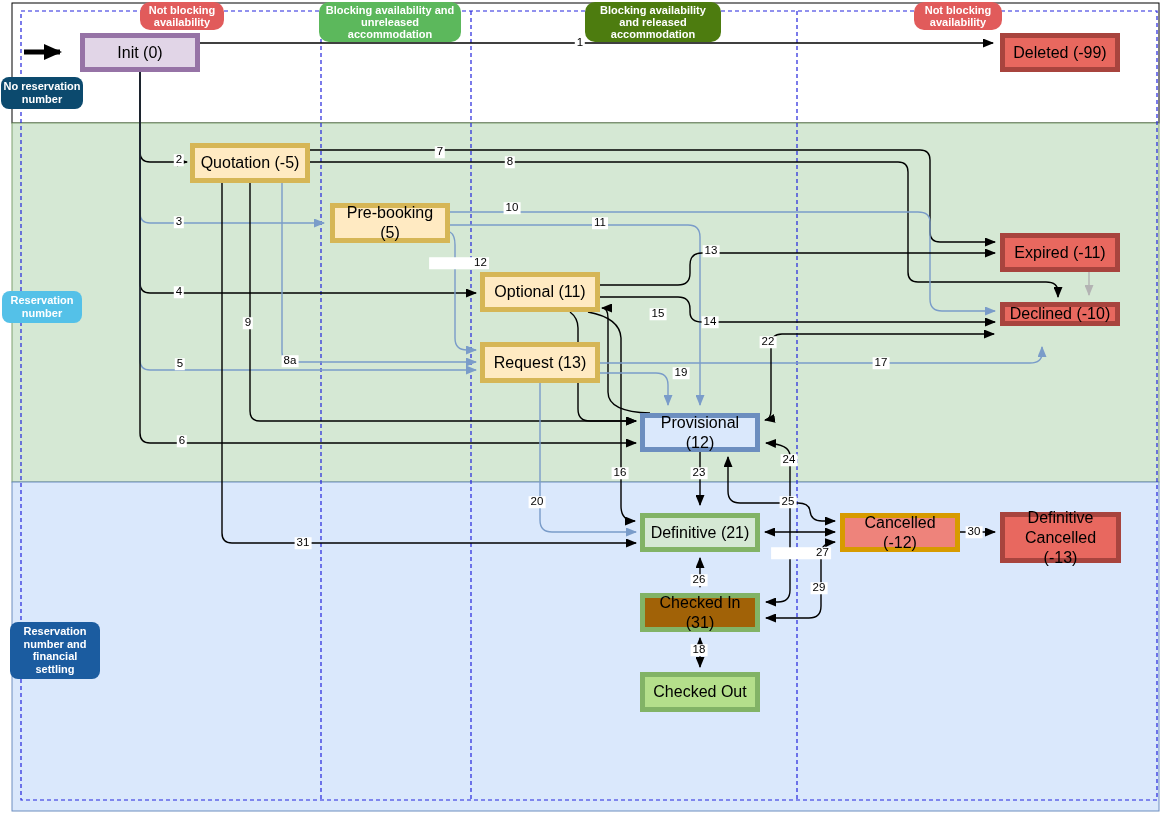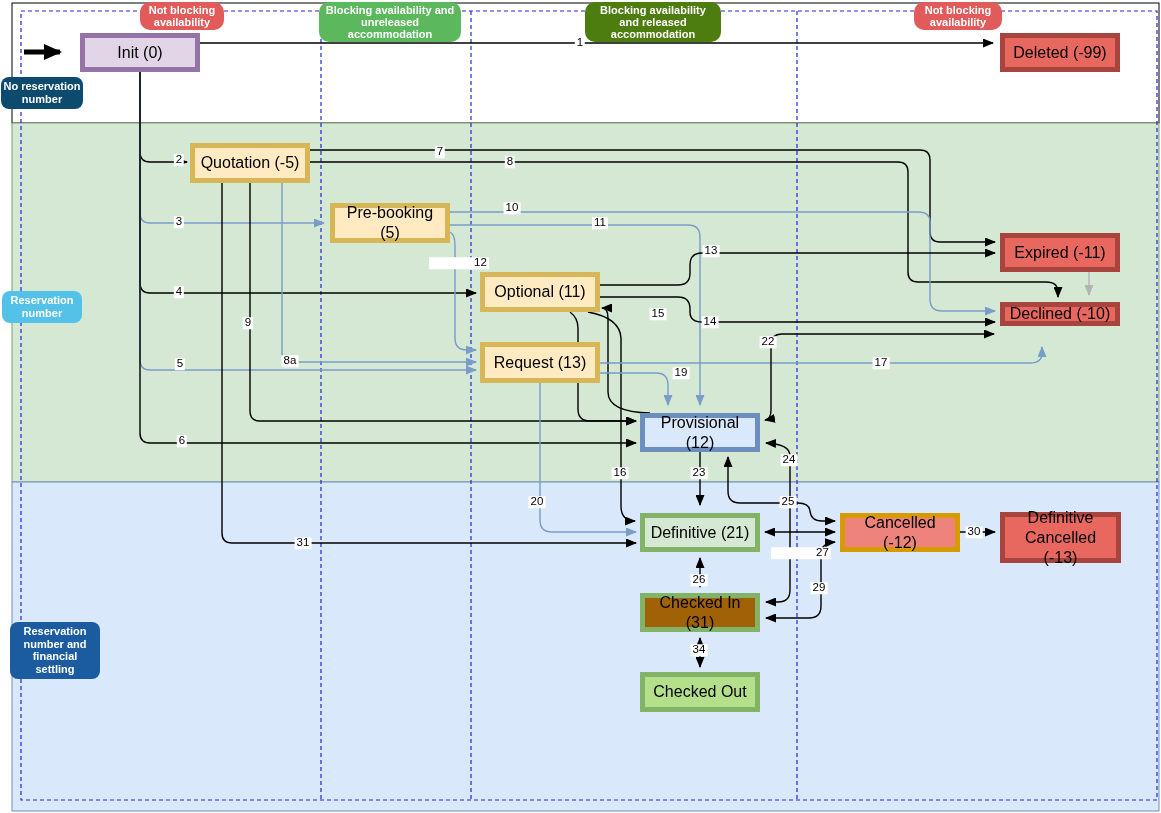--- a/index.html
+++ b/index.html
@@ -121,21 +121,21 @@
       <span class="elabel" style="left: 620px; top: 473px;">16</span>
       <span class="elabel" style="left: 881px; top: 363px;">17</span>
       <span class="elabel" style="left: 681px; top: 373px;">19</span>
       <span class="elabel" style="left: 537px; top: 502px;">20</span>
       <span class="elabel" style="left: 768px; top: 342px;">22</span>
       <span class="elabel" style="left: 699px; top: 473px;">23</span>
       <span class="elabel" style="left: 789px; top: 460px;">24</span>
       <span class="elabel" style="left: 774px; top: 502px; margin-left: 14px;">25</span>
       <span class="elabel" style="left: 699px; top: 580px;">26</span>
       <span class="elabel" style="left: 801px; top: 553px; padding-left: 45px;">27</span>
-      <span class="elabel" style="left: 699px; top: 650px;">34</span>
+      <span class="elabel" style="left: 699px; top: 650px;">18</span>
       <span class="elabel" style="left: 819px; top: 588px;">29</span>
       <span class="elabel" style="left: 974px; top: 532px;">30</span>
       <span class="elabel" style="left: 287px; top: 543px; margin-left: 16px;">31</span>
     </div>
   <div id="pills">
       <div class="pill" style="left: 182px; top: 2px; width: 84px; background: rgb(225, 91, 91);">Not blocking availability</div>
       <div class="pill" style="left: 390px; top: 2px; width: 142px; background: rgb(92, 184, 92);">Blocking availability and unreleased accommodation</div>
       <div class="pill" style="left: 653px; top: 2px; width: 136px; background: #4d7c0f;">Blocking availability and released accommodation</div>
       <div class="pill" style="left: 958px; top: 2px; width: 88px; background: rgb(225, 91, 91);">Not blocking availability</div>
     </div>

